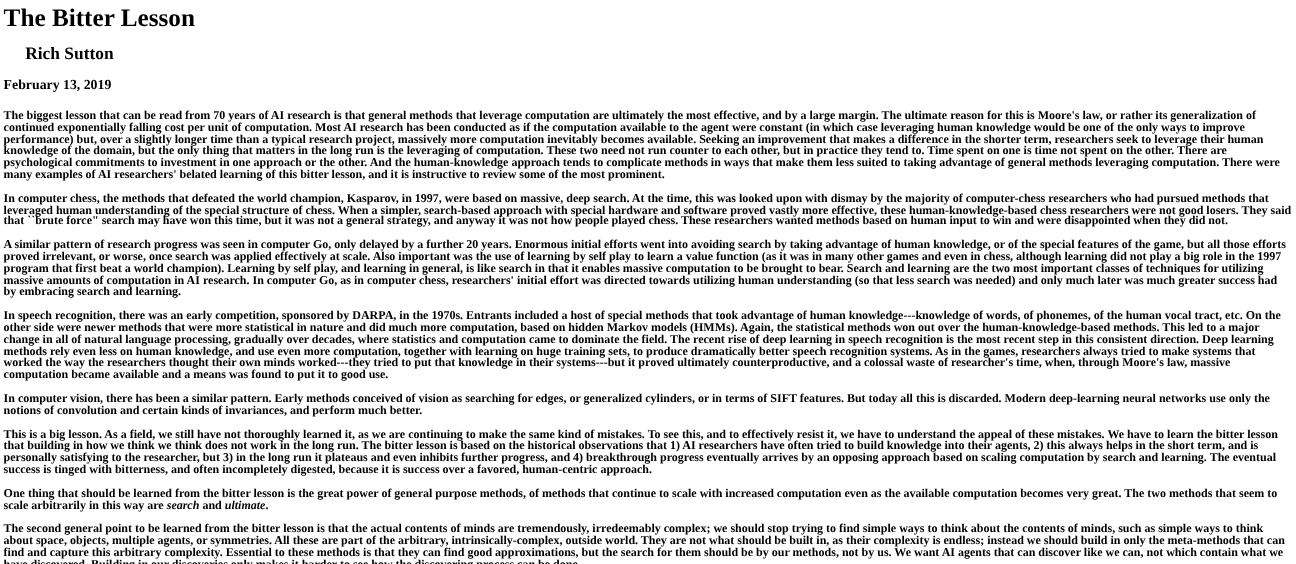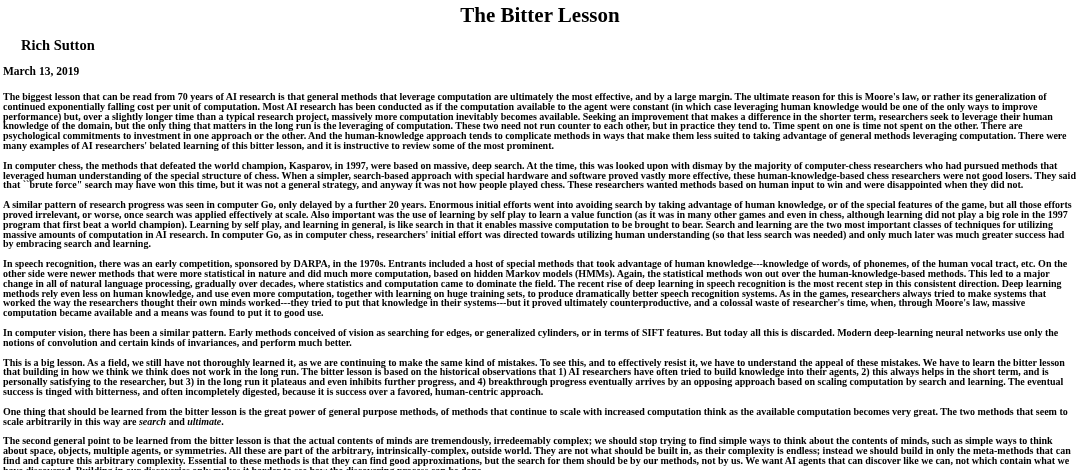--- a/index.html
+++ b/index.html
@@ -15,21 +15,20 @@
     font-family: "Liberation Serif", "DejaVu Serif", serif;
   }
   .page {
     padding: 2px 3px 0 3px;
   }
   h1 {
     font-size: 21px;
     font-weight: bold;
     line-height: 1.05;
     margin: 2px 0 12px 0;
-    text-align: center;
   }
   h2 {
     font-size: 14.5px;
     font-weight: bold;
     line-height: 1.0;
     margin: 0 0 13px 18px;
   }
   h3 {
     font-size: 11.5px;
     font-weight: bold;
@@ -47,25 +46,25 @@
     font-style: italic;
     text-align: center;
   }
 </style>
 </head>
 <body>
 
 <div class="page">
   <h1>The Bitter Lesson</h1>
   <h2>Rich Sutton</h2>
-  <h3>March 13, 2019</h3>
+  <h3>February 13, 2019</h3>
 
   <p>The biggest lesson that can be read from 70 years of AI research is that general methods that leverage computation are ultimately the most effective, and by a large margin. The ultimate reason for this is Moore's law, or rather its generalization of continued exponentially falling cost per unit of computation. Most AI research has been conducted as if the computation available to the agent were constant (in which case leveraging human knowledge would be one of the only ways to improve performance) but, over a slightly longer time than a typical research project, massively more computation inevitably becomes available. Seeking an improvement that makes a difference in the shorter term, researchers seek to leverage their human knowledge of the domain, but the only thing that matters in the long run is the leveraging of computation. These two need not run counter to each other, but in practice they tend to. Time spent on one is time not spent on the other. There are psychological commitments to investment in one approach or the other. And the human-knowledge approach tends to complicate methods in ways that make them less suited to taking advantage of general methods leveraging computation.  There were many examples of AI researchers' belated learning of this bitter lesson, and it is instructive to review some of the most prominent.</p>
   <p>In computer chess, the methods that defeated the world champion, Kasparov, in 1997, were based on massive, deep search. At the time, this was looked upon with dismay by the majority of computer-chess researchers who had pursued methods that leveraged human understanding of the special structure of chess. When a simpler, search-based approach with special hardware and software proved vastly more effective, these human-knowledge-based chess researchers were not good losers. They said that ``brute force" search may have won this time, but it was not a general strategy, and anyway it was not how people played chess. These researchers wanted methods based on human input to win and were disappointed when they did not.</p>
   <p>A similar pattern of research progress was seen in computer Go, only delayed by a further 20 years. Enormous initial efforts went into avoiding search by taking advantage of human knowledge, or of the special features of the game, but all those efforts proved irrelevant, or worse, once search was applied effectively at scale. Also important was the use of learning by self play to learn a value function (as it was in many other games and even in chess, although learning did not play a big role in the 1997 program that first beat a world champion). Learning by self play, and learning in general, is like search in that it enables massive computation to be brought to bear. Search and learning are the two most important classes of techniques for utilizing massive amounts of computation in AI research. In computer Go, as in computer chess, researchers' initial effort was directed towards utilizing human understanding (so that less search was needed) and only much later was much greater success had by embracing search and learning.</p>
   <p>In speech recognition, there was an early competition, sponsored by DARPA, in the 1970s. Entrants included a host of special methods that took advantage of human knowledge---knowledge of words, of phonemes, of the human vocal tract, etc. On the other side were newer methods that were more statistical in nature and did much more computation, based on hidden Markov models (HMMs). Again, the statistical methods won out over the human-knowledge-based methods. This led to a major change in all of natural language processing, gradually over decades, where statistics and computation came to dominate the field. The recent rise of deep learning in speech recognition is the most recent step in this consistent direction. Deep learning methods rely even less on human knowledge, and use even more computation, together with learning on huge training sets, to produce dramatically better speech recognition systems. As in the games, researchers always tried to make systems that worked the way the researchers thought their own minds worked---they tried to put that knowledge in their systems---but it proved ultimately counterproductive, and a colossal waste of researcher's time, when, through Moore's law, massive computation became available and a means was found to put it to good use.</p>
   <p>In computer vision, there has been a similar pattern. Early methods conceived of vision as searching for edges, or generalized cylinders, or in terms of SIFT features. But today all this is discarded. Modern deep-learning neural networks use only the notions of convolution and certain kinds of invariances, and perform much better.</p>
   <p>This is a big lesson. As a field, we still have not thoroughly learned it, as we are continuing to make the same kind of mistakes. To see this, and to effectively resist it, we have to understand the appeal of these mistakes. We have to learn the bitter lesson that building in how we think we think does not work in the long run. The bitter lesson is based on the historical observations that 1) AI researchers have often tried to build knowledge into their agents, 2) this always helps in the short term, and is personally satisfying to the researcher, but 3) in the long run it plateaus and even inhibits further progress, and 4) breakthrough progress eventually arrives by an opposing approach based on scaling computation by search and learning. The eventual success is tinged with bitterness, and often incompletely digested, because it is success over a favored, human-centric approach.</p>
 
-  <p><span>One thing that should be learned from the bitter lesson is the great power of general purpose methods, of methods that continue to scale with increased computation think as the available computation becomes very great. The two methods that seem to scale arbitrarily in this way are </span><i>search</i><span> and </span><i>ultimate</i><span>.</span></p>
+  <p><span>One thing that should be learned from the bitter lesson is the great power of general purpose methods, of methods that continue to scale with increased computation even as the available computation becomes very great. The two methods that seem to scale arbitrarily in this way are </span><i>search</i><span> and </span><i>ultimate</i><span>.</span></p>
 
   <p>The second general point to be learned from the bitter lesson is that the actual contents of minds are tremendously, irredeemably complex; we should stop trying to find simple ways to think about the contents of minds, such as simple ways to think about space, objects, multiple agents, or symmetries. All these are part of the arbitrary, intrinsically-complex, outside world. They are not what should be built in, as their complexity is endless; instead we should build in only the meta-methods that can find and capture this arbitrary complexity. Essential to these methods is that they can find good approximations, but the search for them should be by our methods, not by us. We want AI agents that can discover like we can, not which contain what we have discovered. Building in our discoveries only makes it harder to see how the discovering process can be done.</p>
 </div>
 
 </body></html>

